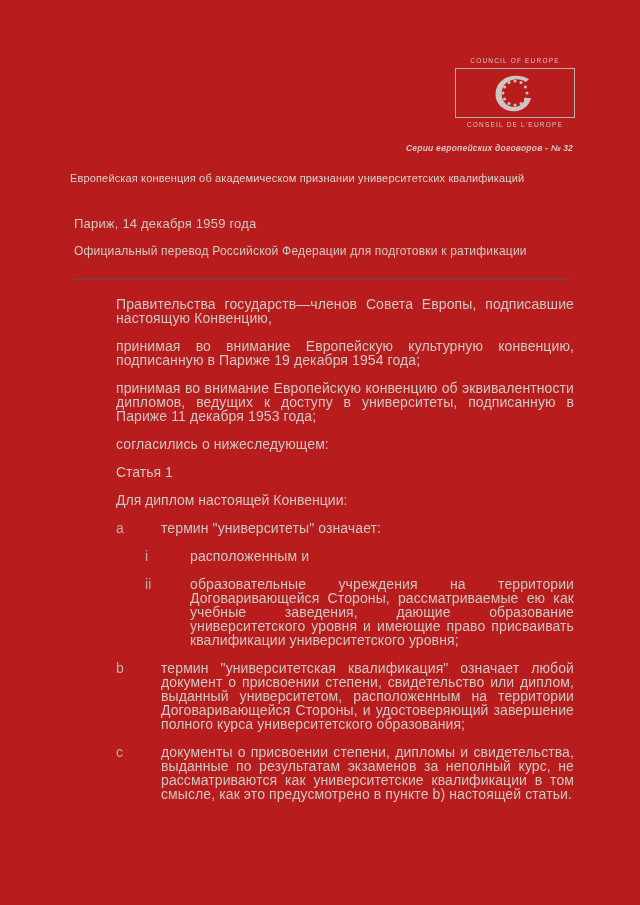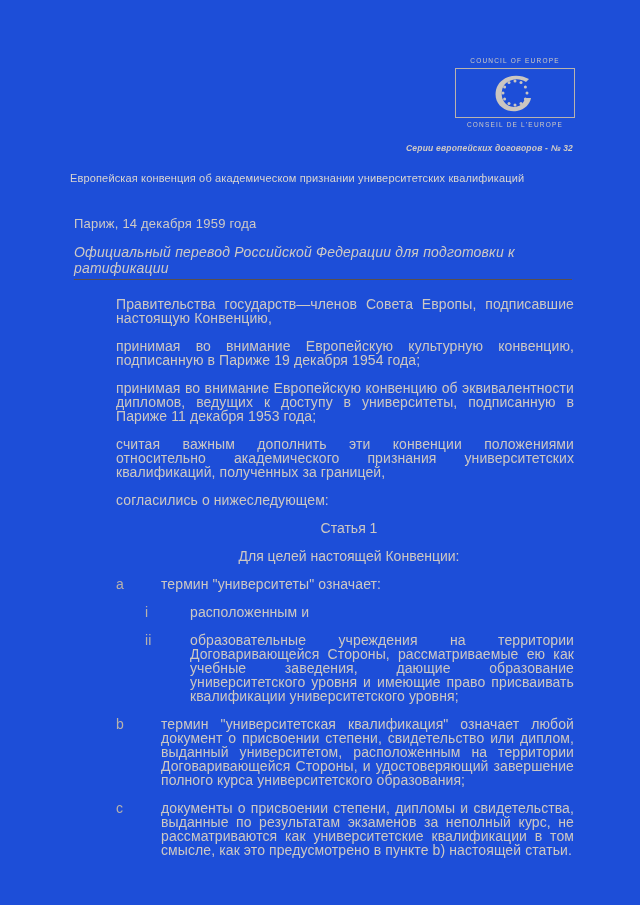--- a/index.html
+++ b/index.html
@@ -12,21 +12,21 @@
     height: 905px;
     overflow: hidden;
     font-family: "Liberation Sans", sans-serif;
     color: #d6d2ce;
     position: relative;
   }
 
   .page {
     position: absolute;
     inset: 0;
-    background: #1d4ed8;
+    background: #b91c1c;
   }
 
   
   .logo-wrap {
     position: absolute;
     left: 455px;
     top: 56px;
     width: 120px;
     text-align: center;
   }
@@ -78,22 +78,21 @@
     width: 500px;
     font-size: 13px;
     color: #cfcac5;
     letter-spacing: 0.2px;
   }
   .subtitle-note {
     position: absolute;
     left: 74px;
     top: 244px;
     width: 500px;
-    font-size: 14px;
-    font-style: italic;
+    font-size: 12px;
     color: #cfcac5;
     letter-spacing: 0.2px;
   }
 
   hr.rule {
     position: absolute;
     left: 74px;
     top: 279px;
     width: 498px;
     height: 1px;
@@ -112,22 +111,22 @@
     line-height: 14px;
     color: #cdc8c3;
   }
   .para {
     text-align: justify;
     margin: 0 0 14px 0;
     letter-spacing: 0.1px;
   }
 
   .heading {
-    margin: 0 0 14px 8px;
-    text-align: center;
+    margin: 0 0 14px 0;
+    text-align: left;
   }
 
   
   .item {
     position: relative;
     padding-left: 45px;
     margin: 0 0 14px 0;
     text-align: justify;
     text-align-last: left;
     letter-spacing: 0.1px;
@@ -195,25 +194,24 @@
   <div class="subtitle-date">Париж, 14 декабря 1959 года</div>
   <div class="subtitle-note">Официальный перевод Российской Федерации для подготовки к ратификации</div>
 
   <hr class="rule">
 
   <div class="body-col">
 
     <p class="para">Правительства государств—членов Совета Европы, подписавшие настоящую Конвенцию,</p>
     <p class="para">принимая во внимание Европейскую культурную конвенцию, подписанную в Париже 19 декабря 1954 года;</p>
     <p class="para">принимая во внимание Европейскую конвенцию об эквивалентности дипломов, ведущих к доступу в университеты, подписанную в Париже 11 декабря 1953 года;</p>
-    <p class="para">считая важным дополнить эти конвенции положениями относительно академического признания университетских квалификаций, полученных за границей,</p>
     <p class="para">согласились о нижеследующем:</p>
 
     <p class="heading">Статья 1</p>
-    <p class="heading">Для целей настоящей Конвенции:</p>
+    <p class="heading">Для диплом настоящей Конвенции:</p>
 
     <div class="item">
       <span class="marker">a</span>
       <span>термин "университеты" означает:</span>
     </div>
 
     <div class="sub-block">
       <div class="sub-item">
         <span class="marker">i</span>
         <span>расположенным и</span>

